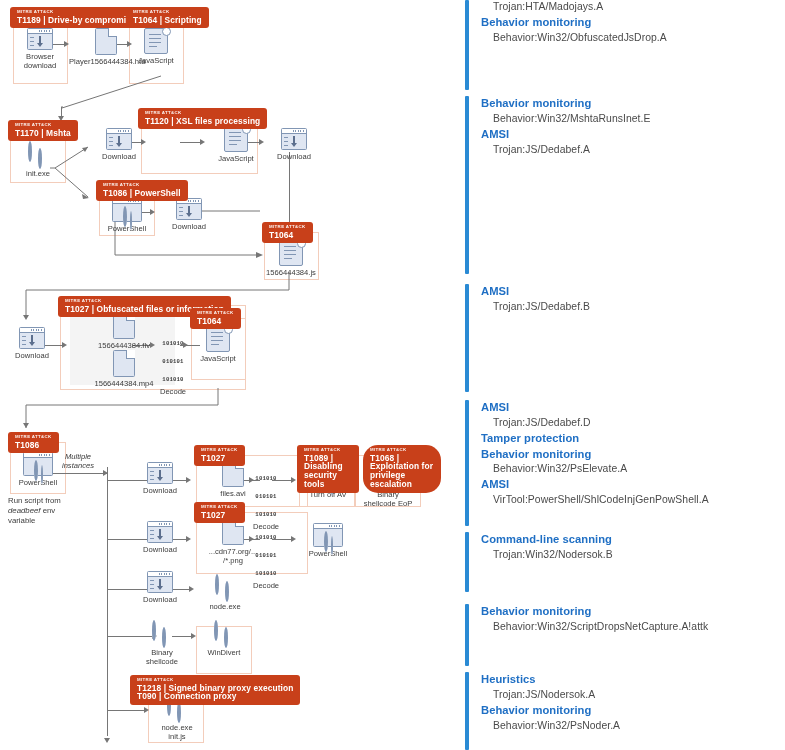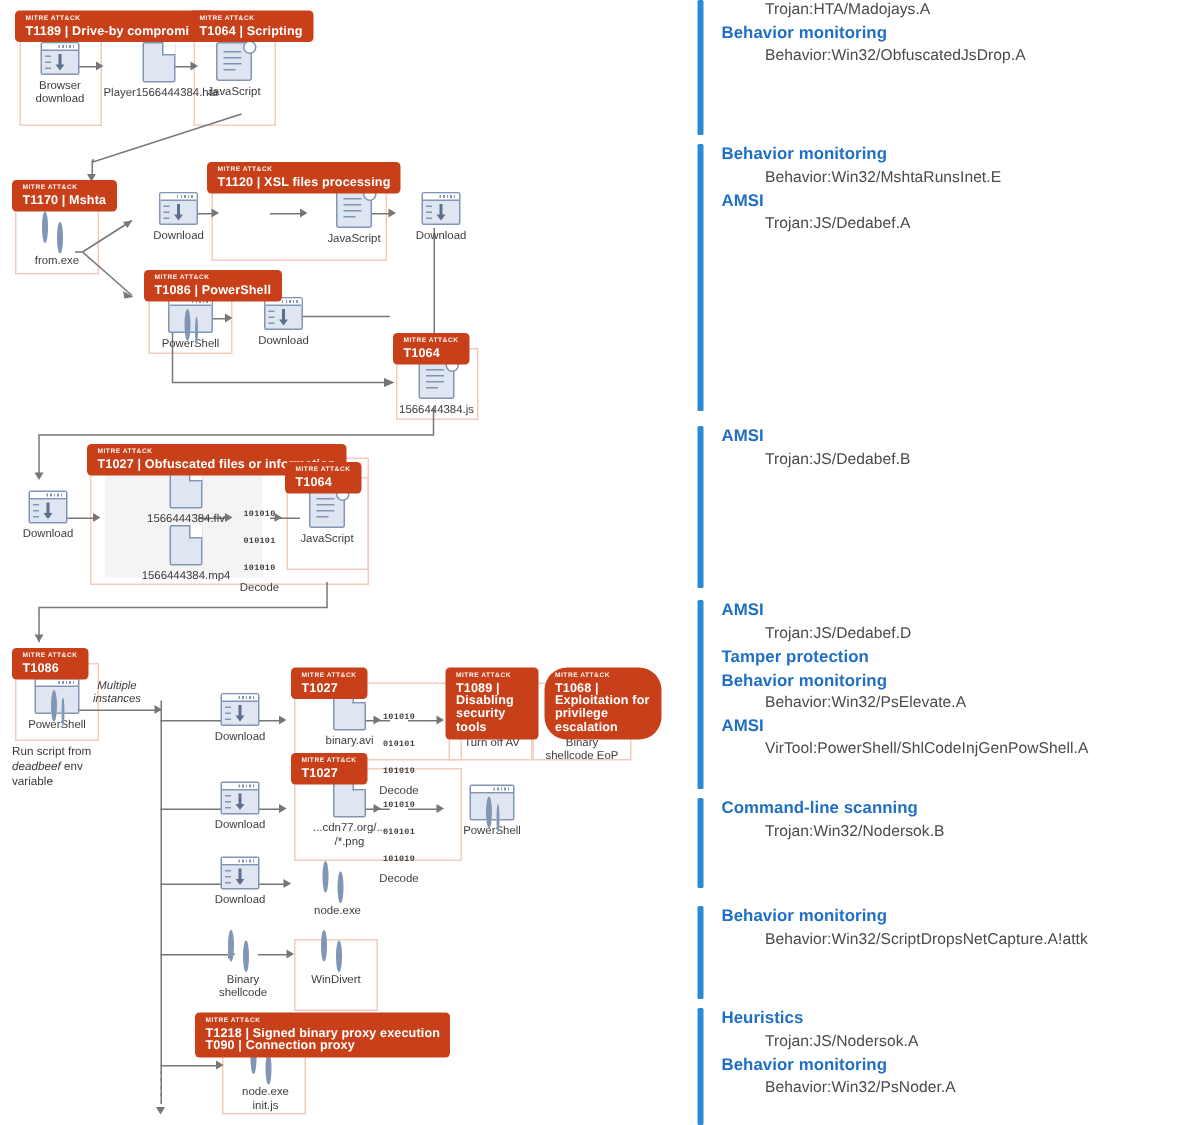--- a/index.html
+++ b/index.html
@@ -197,21 +197,21 @@
   .dbar{
     position:absolute;left:0;top:0;width:4px;height:100%;
     background:#2a8ad4;border-radius:1px;
   }
   .dlist{position:absolute;left:16px;top:0;right:0;}
   .dhead{
     font-size:11.2px;font-weight:bold;color:#1f6fc4;
     line-height:1.42;letter-spacing:.05px;
   }
   .ditem{
-    font-size:10.4px;color:#4a4a4a;line-height:1.42;margin-left:29px;
+    font-size:10.4px;color:#4a4a4a;line-height:1.42;margin-left:12px;
     letter-spacing:.05px;
   }
 </style>
 </head>
 <body>
 
 <div class="canvas">
 
   <div class="frame" style="left:13px;top:16px;width:55px;height:68px;"></div>
   <div class="frame" style="left:129px;top:16px;width:55px;height:68px;"></div>
@@ -287,21 +287,21 @@
   <div class="badge" style="left:262px;top:222px;">
     <span class="kicker">MITRE ATT&amp;CK</span>
     <span class="tech">T1064</span>
   </div>
 
   <div class="node" style="left:6px;top:143px;">
     <span class="ic ic-gears" style="margin-left:18px">
       <span class="gear" style="left:0;top:0;width:11px;height:11px;"><span class="ring"></span></span>
       <span class="gear" style="left:9px;top:7px;width:13px;height:13px;"><span class="ring"></span></span>
     </span>
-    <span class="cap">from.exe</span>
+    <span class="cap">init.exe</span>
   </div>
 
   <div class="node" style="left:87px;top:128px;">
     <span class="ic ic-window">
       <span class="bar"></span>
         <span class="dots"></span>
         <span class="lft"></span>
       <span class="arr">
           <i></i>
           <b></b>
@@ -549,21 +549,21 @@
           <i></i>
           <b></b>
         </span>
     </span>
     <span class="cap">Download</span>
   </div>
   <div class="lineH" style="left:170px;top:480px;width:18px;"></div>
   <div class="ahR" style="left:186px;top:477px;"></div>
   <div class="node" style="left:201px;top:460px;">
     <span class="ic ic-file"></span>
-    <span class="cap">binary.avi</span>
+    <span class="cap">files.avi</span>
   </div>
   <div class="lineH" style="left:240px;top:480px;width:20px;"></div>
   <div class="ahR" style="left:249px;top:477px;"></div>
   <div class="node" style="left:234px;top:466px;">
     <span class="ic-bin" style="white-space:pre-line">101010
 010101
 101010</span>
     <span class="cap">Decode</span>
   </div>
   <div class="lineH" style="left:272px;top:480px;width:22px;"></div>

